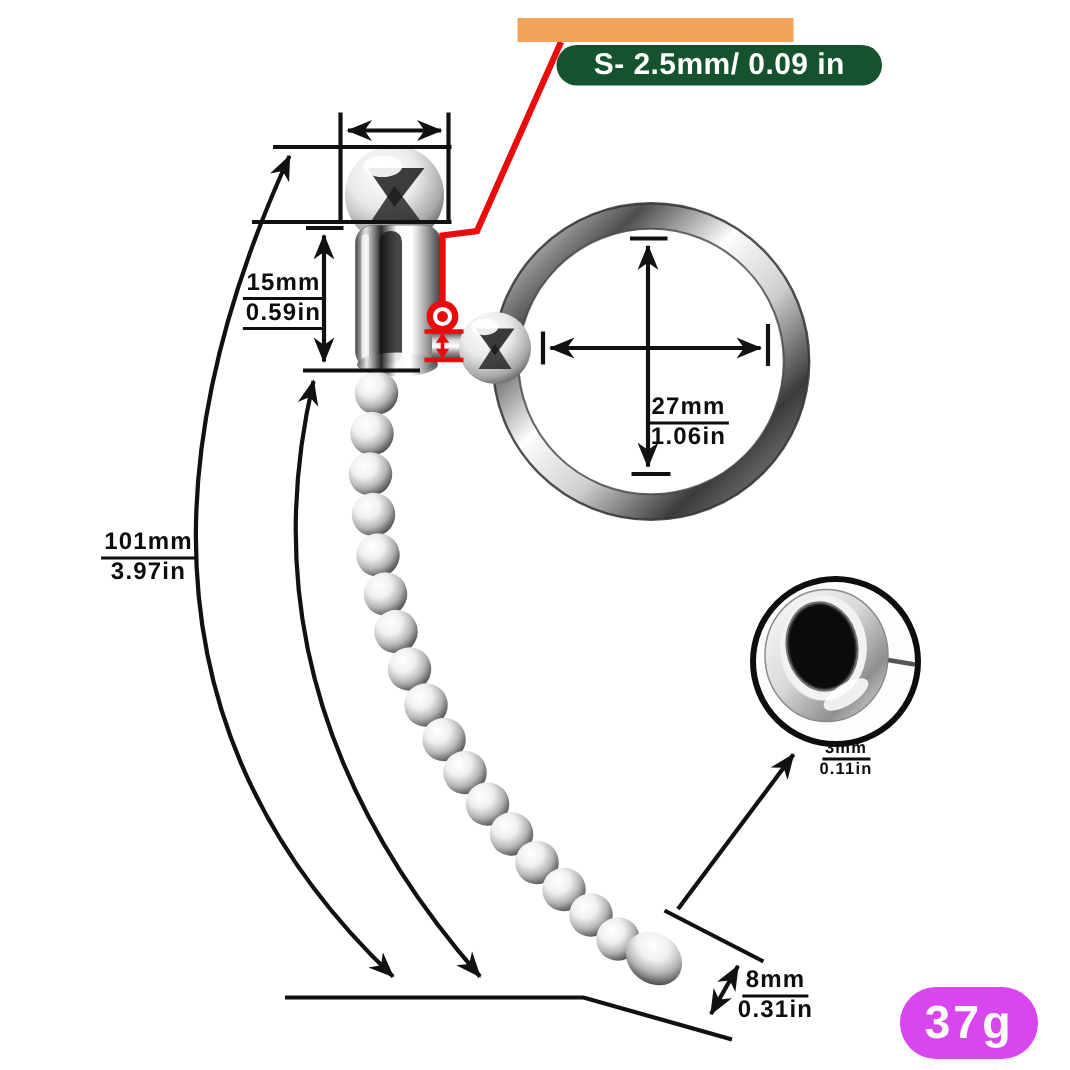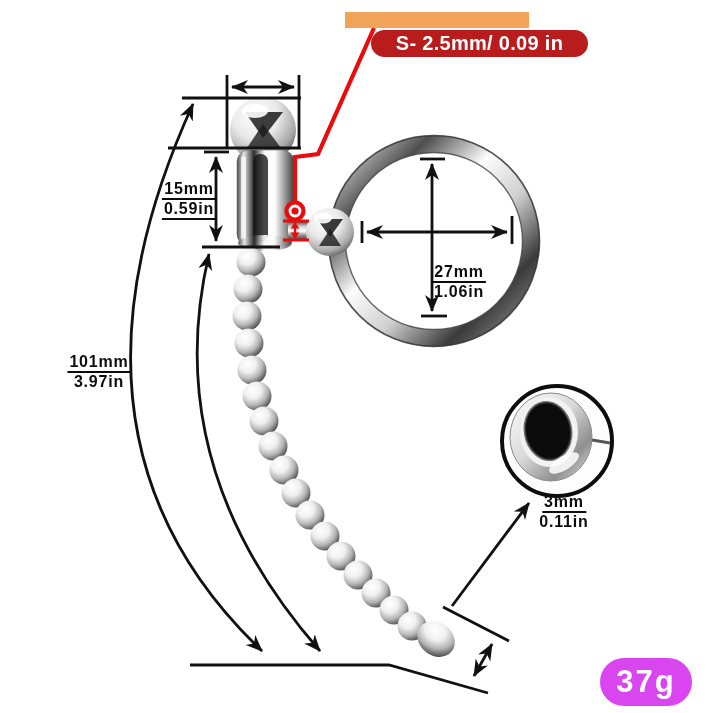--- a/index.html
+++ b/index.html
@@ -11,21 +11,21 @@
   .dim{position:absolute;transform:translateX(-50%);text-align:center;font-weight:700;
        color:#0d0d0d;font-size:16px;line-height:1.12;letter-spacing:.8px;white-space:nowrap;z-index:5;}
   .dim .line{display:block;}
   .dim .line span{display:inline-block;padding:0 2px;}
   .dim .u{border-bottom:2.6px solid #0d0d0d;padding-bottom:1px;}
 
   .pa-title{position:absolute;left:357px;top:0px;font-size:25px;font-weight:700;
             color:#e31e24;letter-spacing:.5px;z-index:6;white-space:nowrap;}
   .pa-highlight{position:absolute;left:345px;top:12px;width:184px;height:16px;
             background:#f2a35a;z-index:4;}
-  .pill{position:absolute;left:371px;width:217px;height:27px;background:#b91c1c;
+  .pill{position:absolute;left:371px;width:217px;height:27px;background:#14532d;
         border-radius:13.5px;color:#fff;font-weight:700;font-size:20px;text-align:center;
         line-height:27px;letter-spacing:.3px;z-index:6;white-space:nowrap;}
   .pill.s{top:30px;} .pill.m{top:62px;} .pill.l{top:94px;}
 
   .badge{position:absolute;left:600px;top:658px;width:92px;height:48px;background:#d946ef;
          border-radius:24px;color:#fff;font-weight:700;font-size:31px;text-align:center;
          line-height:48px;letter-spacing:2px;z-index:6;}
 </style>
 </head>
 <body>
@@ -206,20 +206,24 @@
     <div class="line"><span class="u">27mm</span></div>
     <div class="line"><span>1.06in</span></div>
   </div>
 
   <div class="dim" style="left:99px;top:353px;">
     <div class="line"><span class="u">101mm</span></div>
     <div class="line"><span>3.97in</span></div>
   </div>
 
 
-
-  <div class="dim" style="left:564px;top:493px;font-size:16px;">
+  <div class="dim" style="left:517px;top:645px;">
+    <div class="line"><span class="u">8mm</span></div>
+    <div class="line"><span>0.31in</span></div>
+  </div>
+
+  <div class="dim" style="left:564px;top:493px;font-size:11px;">
     <div class="line"><span class="u">3mm</span></div>
     <div class="line"><span>0.11in</span></div>
   </div>
 
   <div class="badge">37g</div>
 </div>
 
 </body></html>

